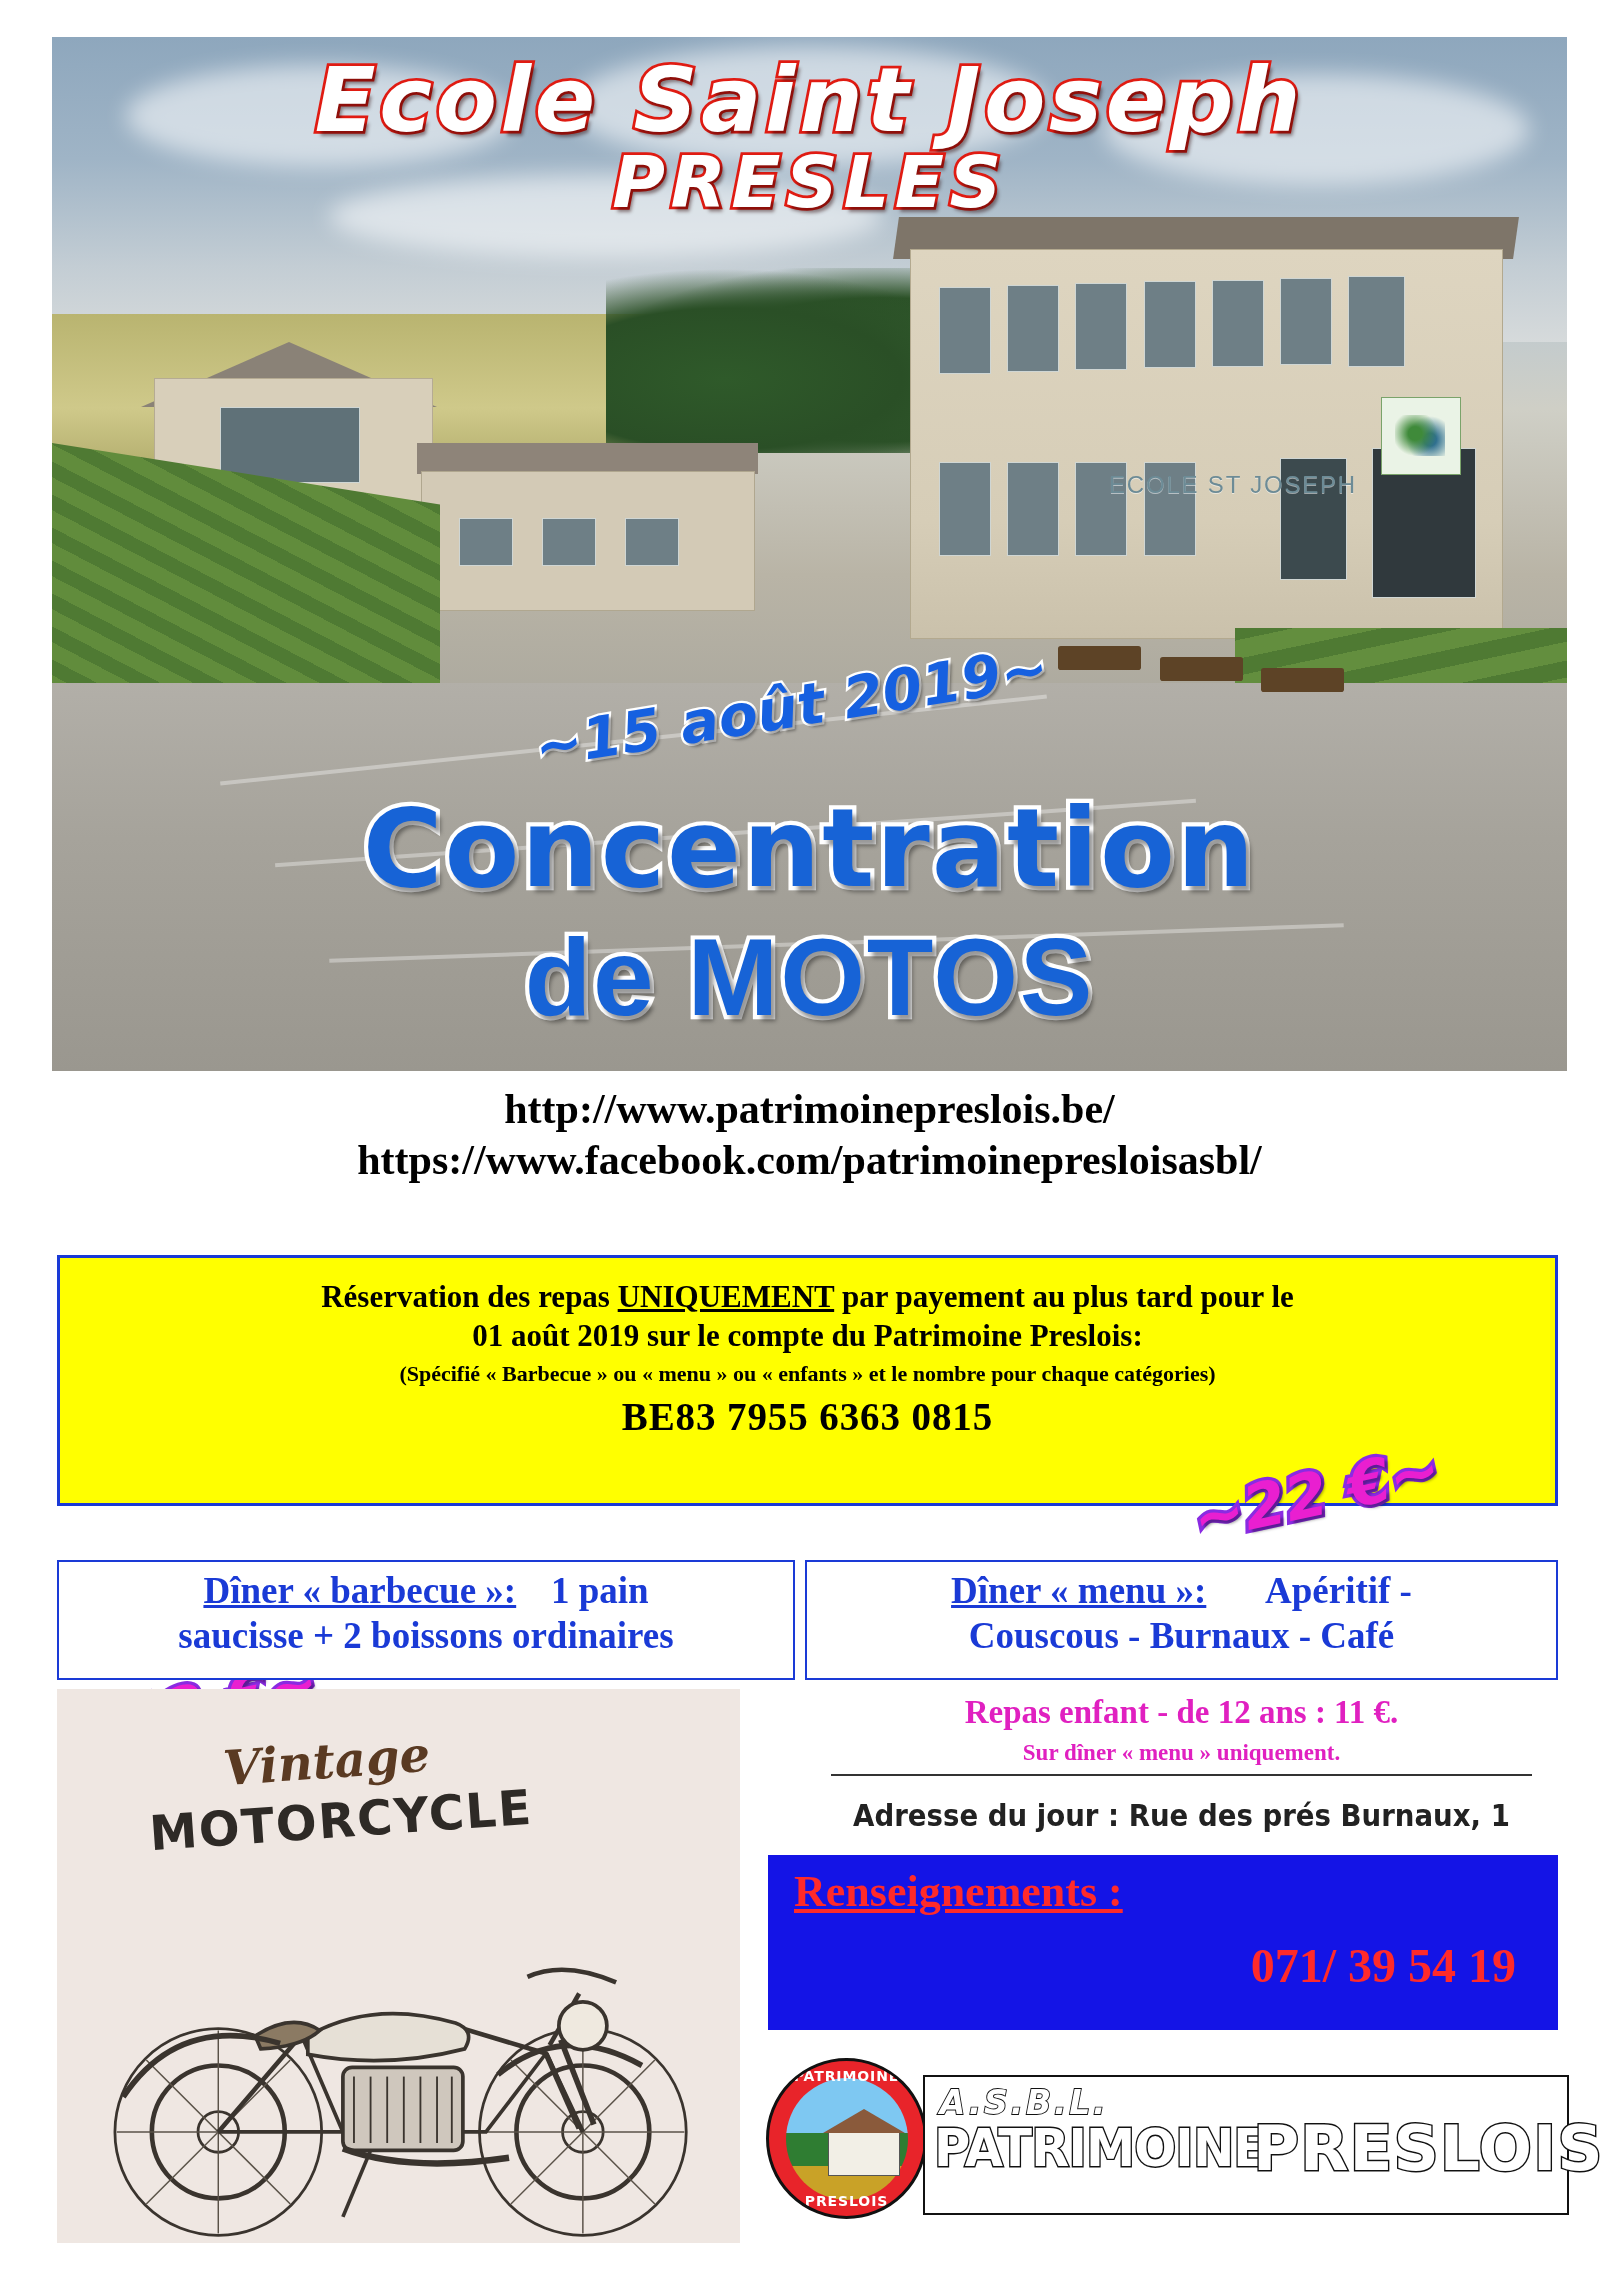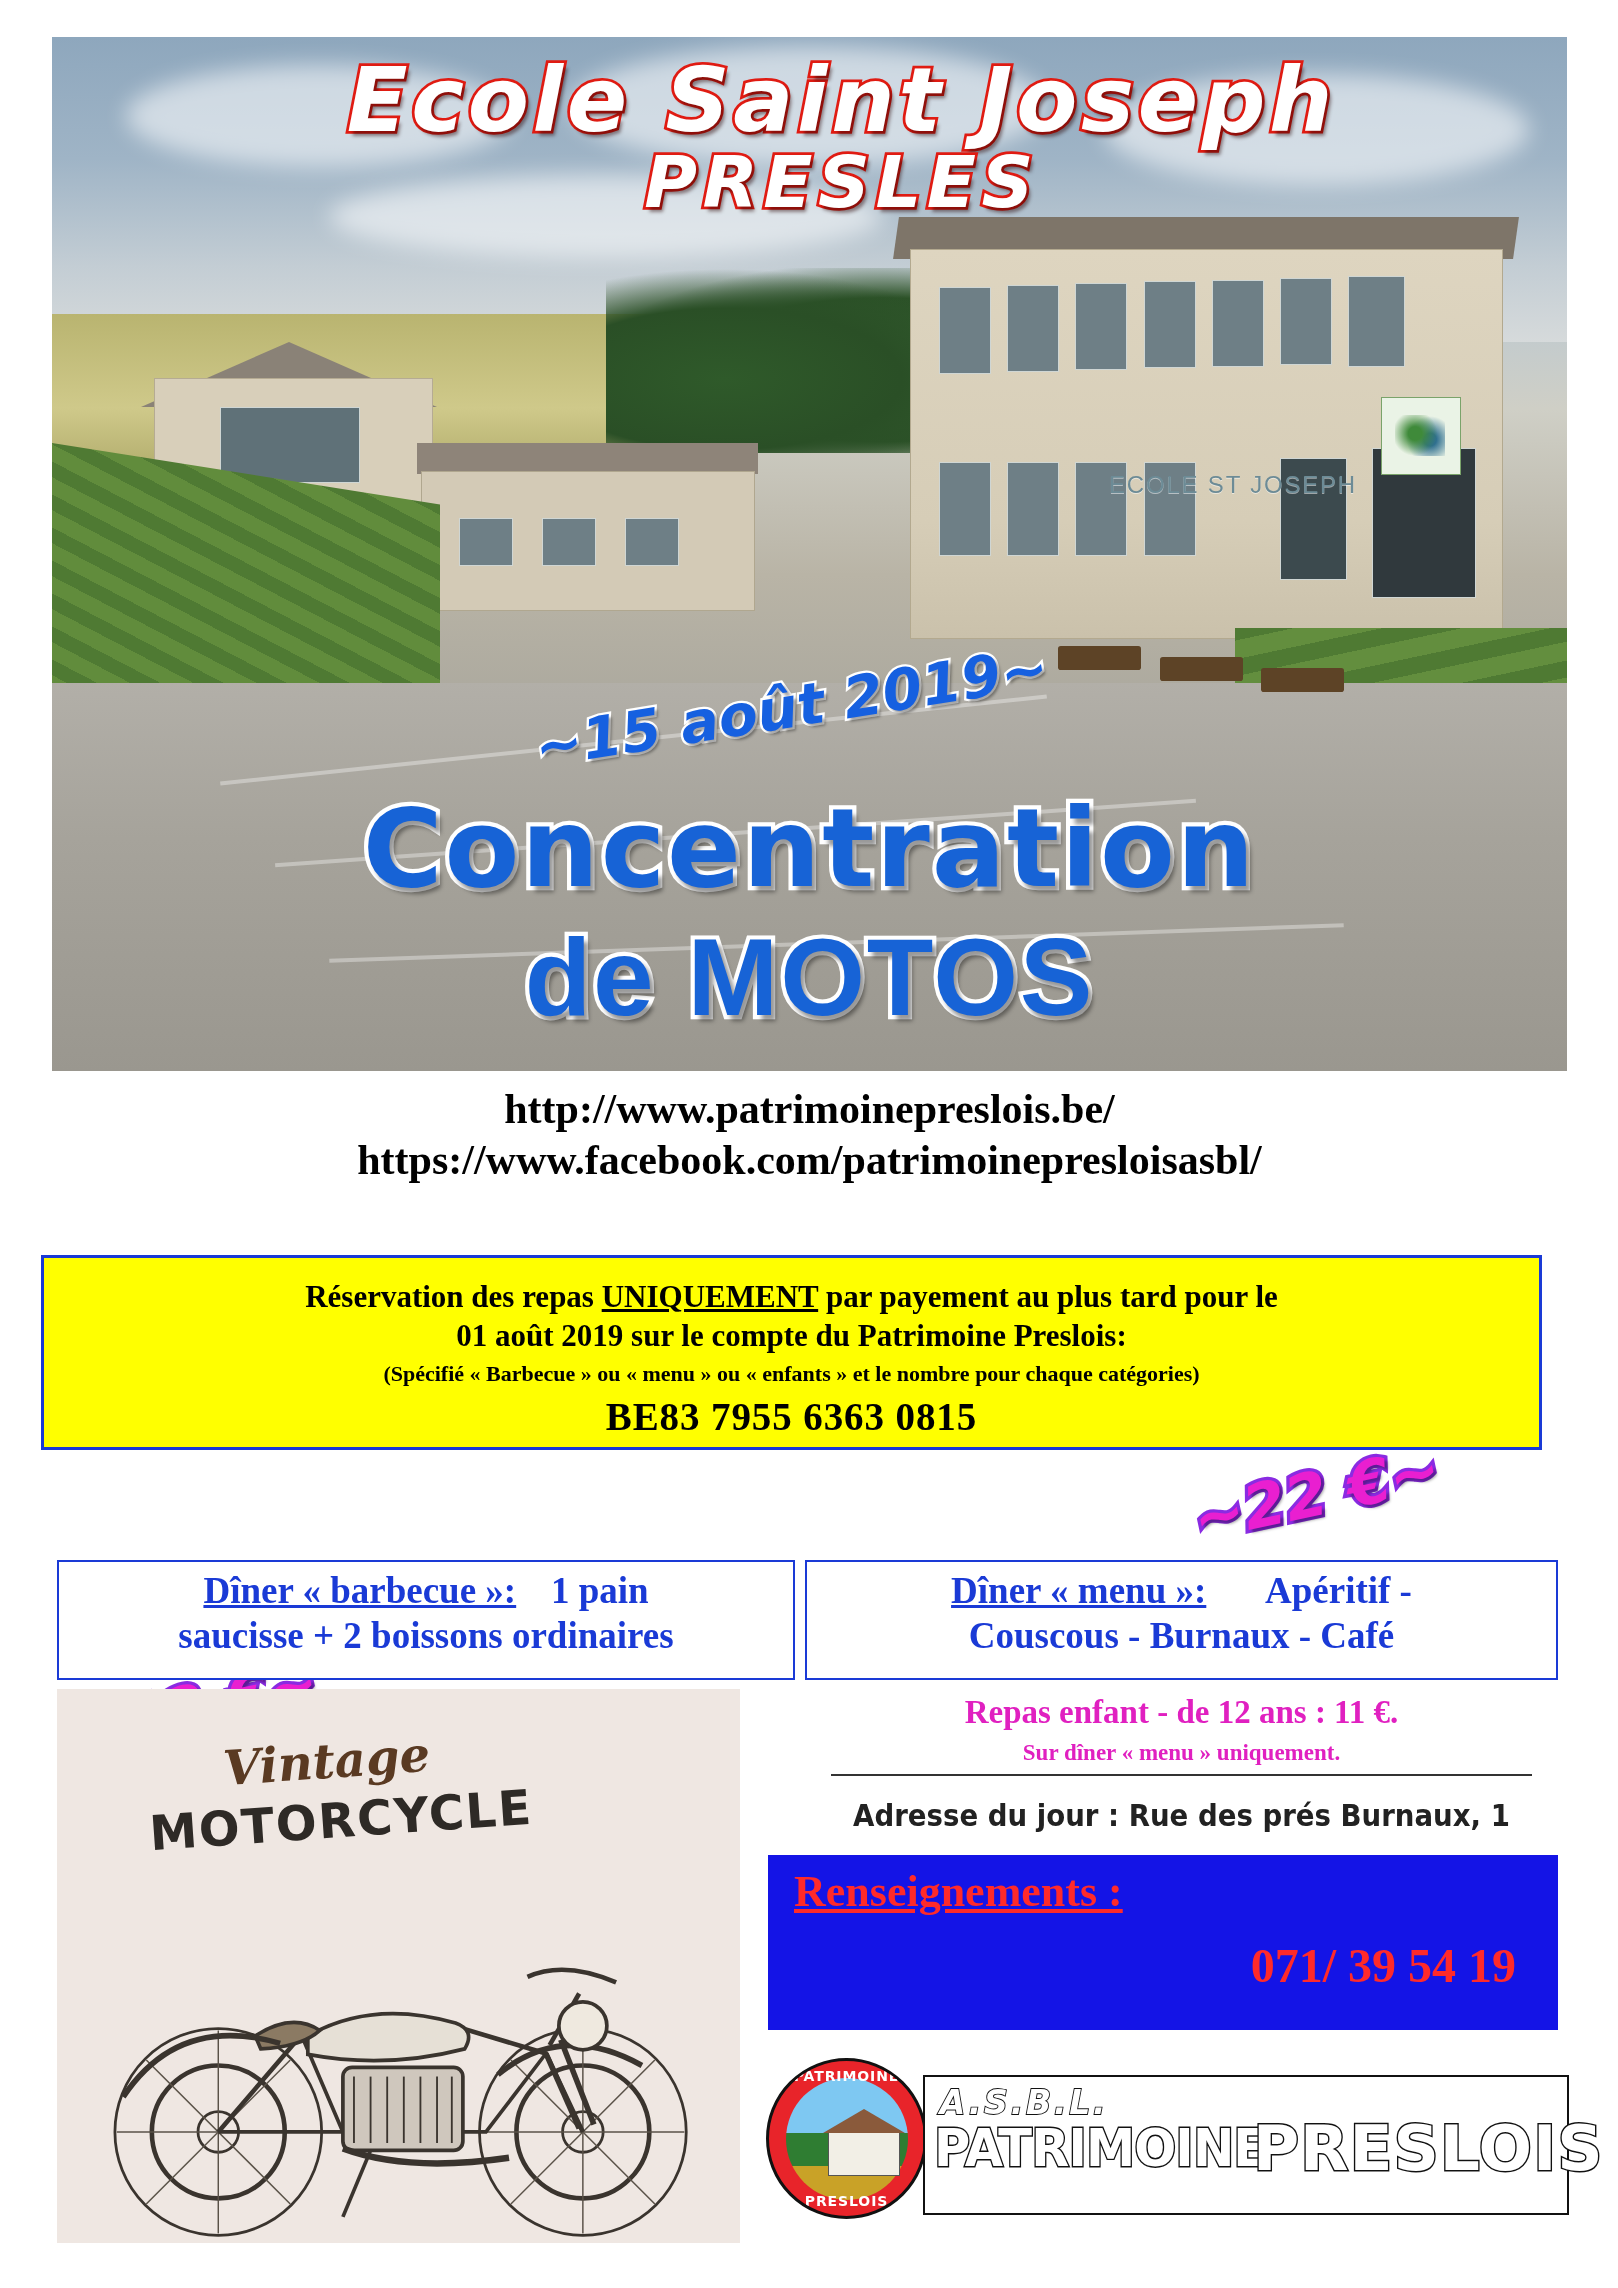--- a/index.html
+++ b/index.html
@@ -196,21 +196,20 @@
   }
 
   
   .title-block {
     position: absolute;
     left: 0;
     top: 18.5px;
     width: 100%;
     text-align: center;
     pointer-events: none;
-    margin-left: 32px;
   }
   .title-line1 {
     font-family: "DejaVu Sans", sans-serif;
     font-weight: bold;
     font-style: italic;
     font-size: 89px;
     letter-spacing: 3.7px;
     color: #ffffff;
     -webkit-text-stroke: 5.5px #e01b12;
     paint-order: stroke fill;
@@ -289,24 +288,24 @@
     font-family: "Liberation Serif", serif;
     font-weight: bold;
     font-size: 42px;
     color: #000000;
     line-height: 1.22;
   }
 
   
   .yellow-box {
     position: absolute;
-    left: 41px;
+    left: 57px;
     top: 1255px;
     width: 1501px;
-    height: 195px;
+    height: 251px;
     background: #ffff00;
     border: 3.7px solid #1a3ad6;
     box-sizing: border-box;
     text-align: center;
     padding-top: 20px;
   }
   .yb-l1 {
     font-size: 31px;
     font-weight: bold;
     color: #000;

